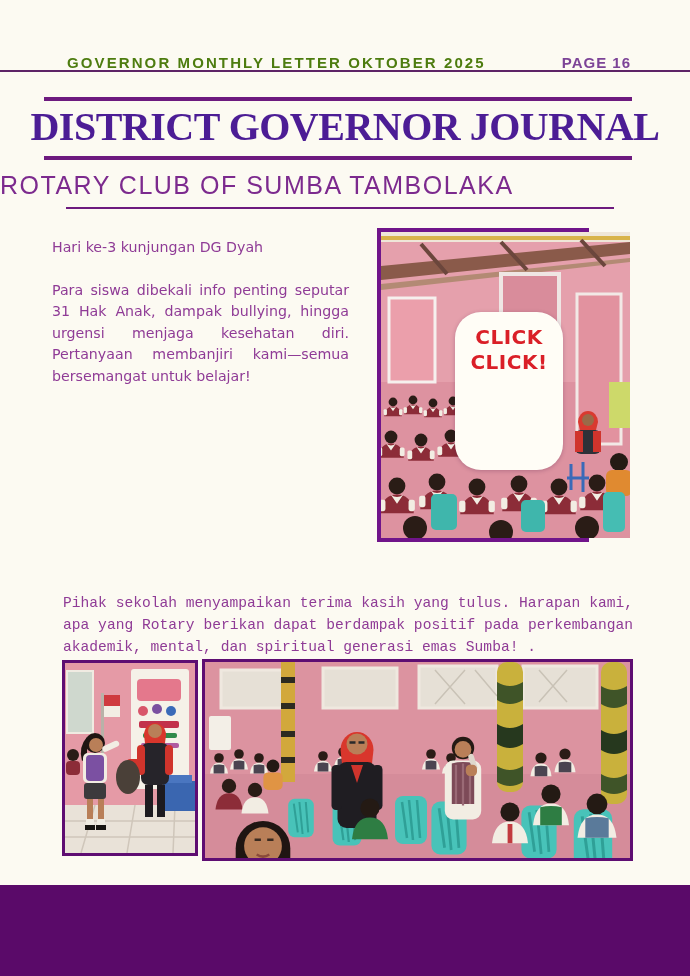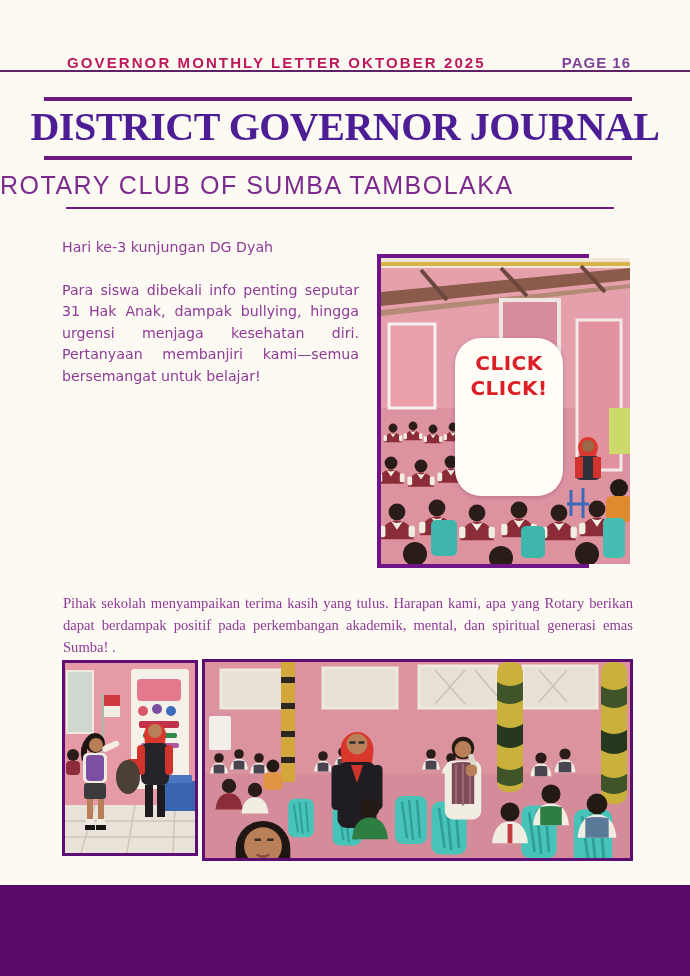--- a/index.html
+++ b/index.html
@@ -1,56 +1,56 @@
 <!DOCTYPE html>
 <html><head>
 <meta charset="utf-8">
 <style>
   html,body{margin:0;padding:0;background:#e8e8e8;}
   .page{position:relative;width:690px;height:976px;background:#fcfaf2;overflow:hidden;
         font-family:"Liberation Sans",sans-serif;margin:0 auto;}
 
   
   .hdr-title{position:absolute;left:67px;top:54px;font-size:15px;font-weight:600;
-             letter-spacing:2.1px;color:#be185d;white-space:nowrap;}
+             letter-spacing:2.1px;color:#4d7c0f;white-space:nowrap;}
   .hdr-page{position:absolute;right:59px;top:54px;font-size:15px;font-weight:600;
             letter-spacing:1px;color:#7c4397;margin-left:47px;}
   .hdr-rule{position:absolute;left:0;top:70px;width:690px;height:2px;background:#5d2366;}
 
   
   .m-rule1{position:absolute;left:44px;top:97px;width:588px;height:4px;background:#6d1a7f;}
   .m-title{position:absolute;left:0;top:103px;width:690px;text-align:center;
            font-family:"Liberation Serif",serif;font-weight:700;font-size:40px;
            color:#4c1d95;letter-spacing:-0.5px;}
   .m-rule2{position:absolute;left:44px;top:156px;width:588px;height:4px;background:#6d1a7f;}
   .m-sub{position:absolute;left:0;top:171px;width:690px;text-align:left;
          font-size:25px;font-weight:500;letter-spacing:1.5px;color:#7c2a8e;}
   .m-rule3{position:absolute;left:66px;top:207px;width:548px;height:2px;background:#6d1a7f;}
 
   
-  .article{position:absolute;left:62px;top:237px;width:297px;color:#8f3b96;
+  .article{position:absolute;left:52px;top:237px;width:297px;color:#8f3b96;
            font-family:"DejaVu Sans",sans-serif;font-size:14.2px;line-height:21.6px;}
   .article p{margin:0 0 21px 0;text-align:justify;}
 
   
-  .photo-top{position:absolute;left:377px;top:254px;width:212px;height:314px;
+  .photo-top{position:absolute;left:377px;top:228px;width:212px;height:314px;
              border:4px solid #70148a;box-sizing:border-box;background:#b91c1c;}
   .photo-top svg{display:block;}
   .callout{position:absolute;left:74px;top:80px;width:108px;height:158px;
            background:#fffdf6;border-radius:26px;box-shadow:0 1px 4px rgba(60,10,60,.25);
            display:flex;flex-direction:column;align-items:center;padding-top:13px;
            box-sizing:border-box;cursor:pointer;}
   .c-click{color:#da1f27;font-weight:800;font-size:20px;line-height:1.25;text-align:center;
            font-family:"DejaVu Sans",sans-serif;letter-spacing:.5px;}
   .c-body{color:#1f6356;font-weight:700;font-size:14.5px;margin-top:11px;width:90px;
           text-align:center;line-height:1.2;font-family:"DejaVu Sans",sans-serif;}
 
   
   .closing{position:absolute;left:63px;top:592px;width:570px;color:#8f3b96;
-           font-family:Liberation Serif, serif;font-size:14.6px;line-height:22px;
+           font-family:Liberation Mono, monospace;font-size:14.6px;line-height:22px;
            text-align:justify;}
 
   
   .photo-bl{position:absolute;left:62px;top:660px;width:136px;height:196px;
             border:3px solid #5e0d72;box-sizing:border-box;background:#e59aa6;}
   .photo-br{position:absolute;left:202px;top:659px;width:431px;height:202px;
             border:3px solid #5e0d72;box-sizing:border-box;background:#dc93a0;}
   .photo-bl svg,.photo-br svg{display:block;}
 
   

